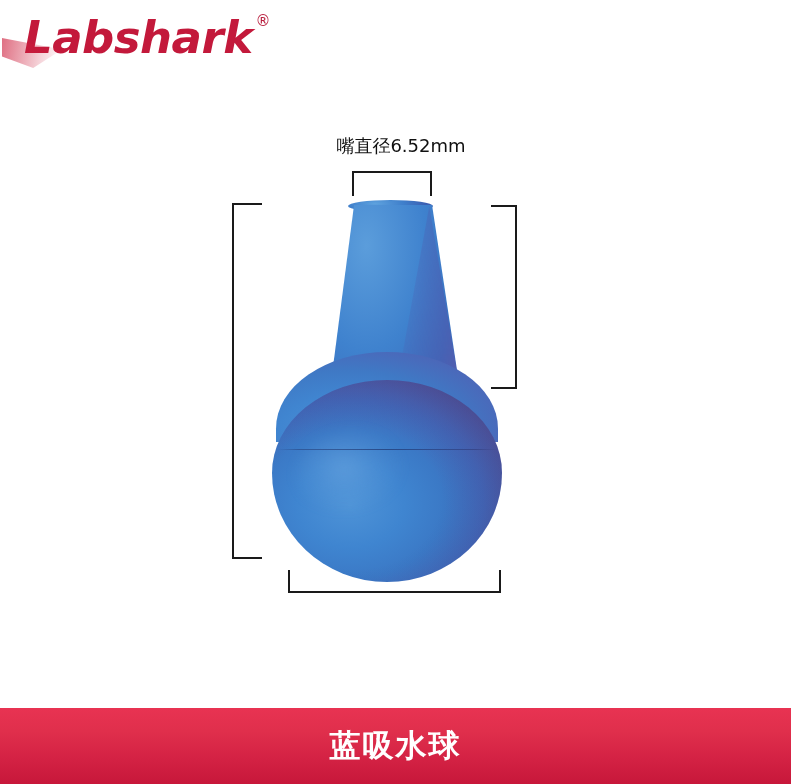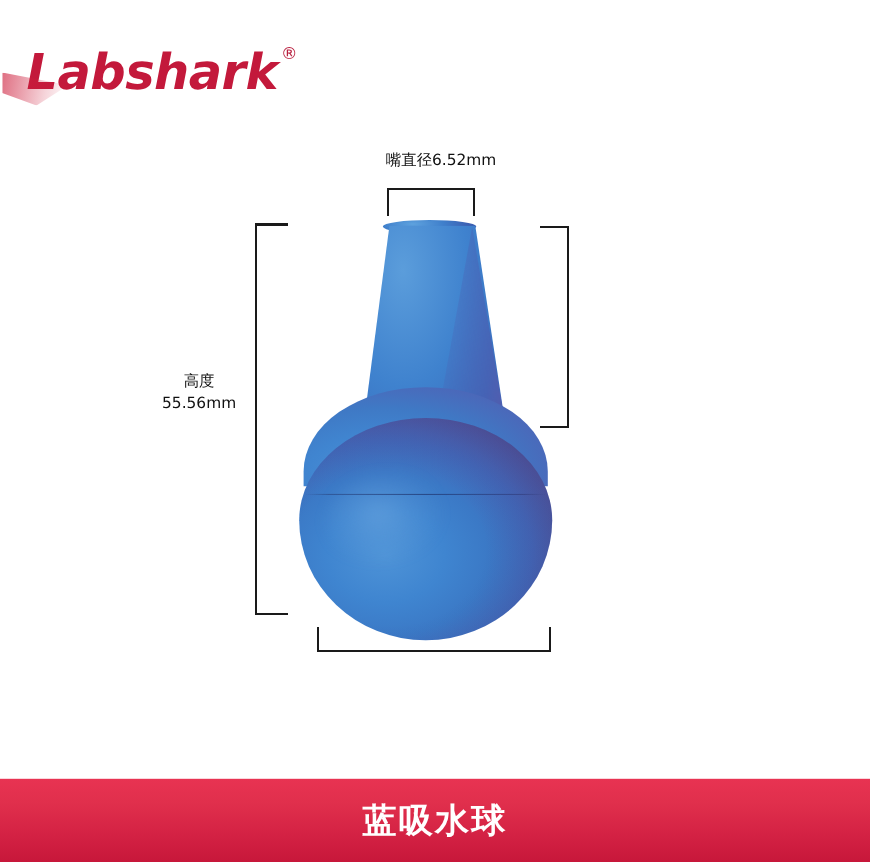--- a/index.html
+++ b/index.html
@@ -25,21 +25,20 @@
   }
 
   
   .brand {
     position: absolute;
     left: 24px;
     top: 8px;
     height: 62px;
     display: flex;
     align-items: flex-start;
-    margin-top: 28px;
   }
   .brand-word {
     font-family: "DejaVu Sans", sans-serif;
     font-style: italic;
     font-weight: 700;
     font-size: 45px;
     line-height: 60px;
     letter-spacing: -0.5px;
     color: #c3193b;
     white-space: nowrap;
@@ -158,21 +157,21 @@
   .dim-svg {
     position: absolute;
     left: 0;
     top: 0;
     width: 791px;
     height: 700px;
   }
   .dim-label {
     position: absolute;
     font-family: "DejaVu Sans", "Liberation Sans", sans-serif;
-    font-size: 14px;
+    font-size: 18px;
     line-height: 20px;
     color: #111111;
     white-space: pre-line;
     text-align: center;
   }
   .dim-mouth   { left: 331px; top: 136px; width: 140px; }
   .dim-lower   { left: 525px; top: 265px; width: 86px; text-align: left; }
   .dim-height  { left: 118px; top: 337px; width: 126px; }
   .dim-ball    { left: 300px; top: 604px; width: 200px; }
 
@@ -225,20 +224,18 @@
 
       <path d="M491,206 L516,206 L516,388 L491,388"></path>
 
       <path d="M262,204 L233,204 L233,558 L262,558"></path>
 
       <path d="M289,570 L289,592 L500,592 L500,570"></path>
     </g>
   </svg>
 
   <div class="dim-label dim-mouth">嘴直径6.52mm</div>
-  <div class="dim-label dim-height">高度
-55.56mm</div>
 
   <div class="banner">
     <span class="banner-title">蓝吸水球</span>
   </div>
 
 </div>
 
 </body></html>

